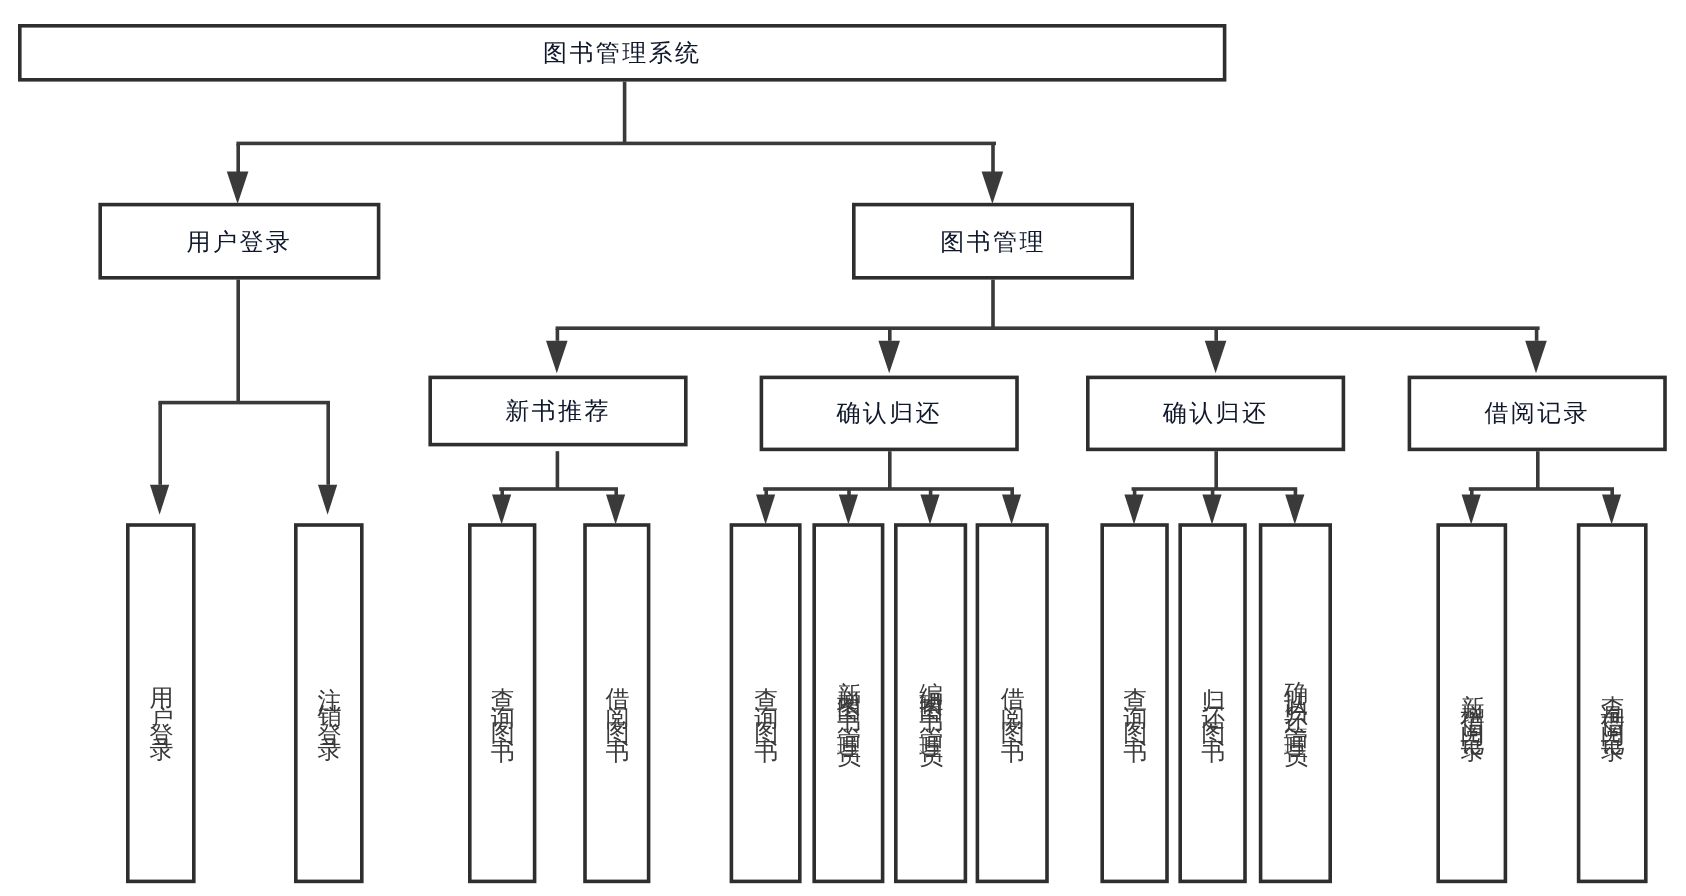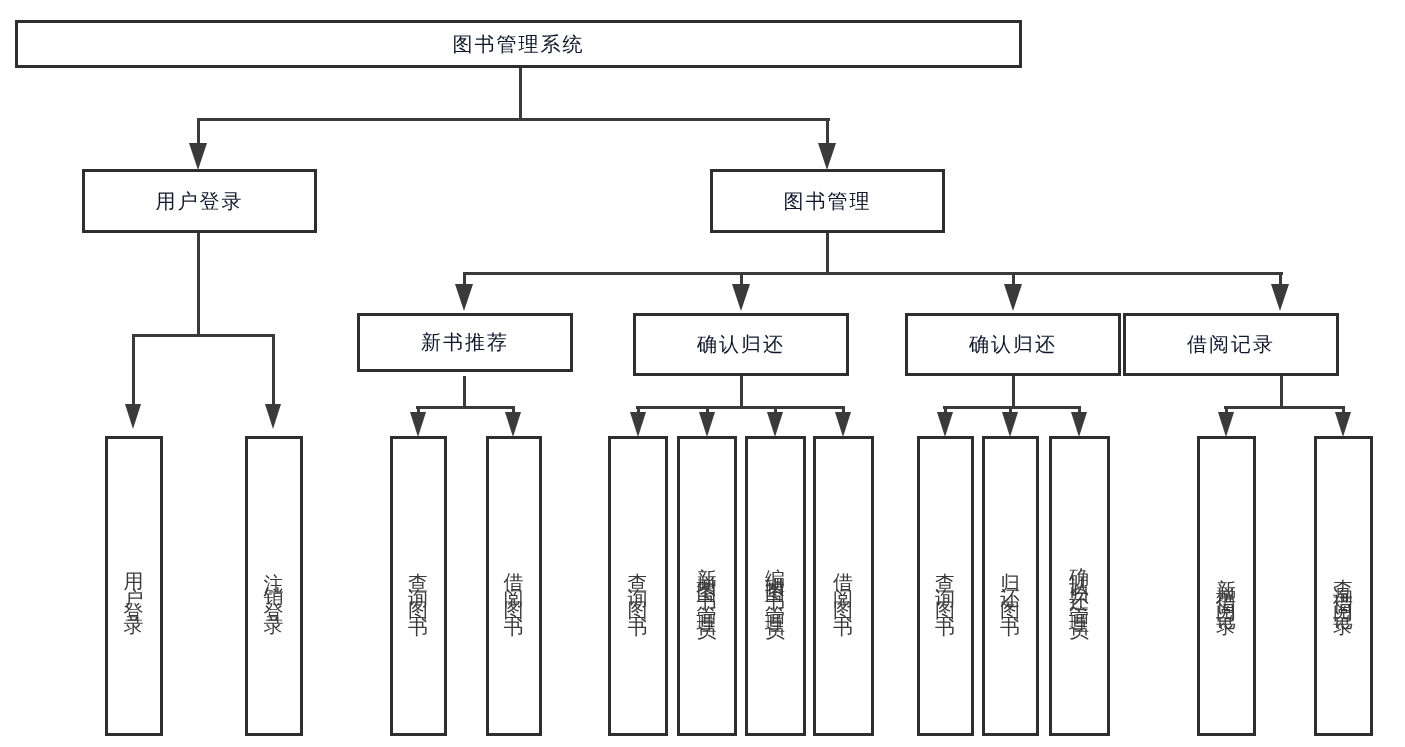--- a/index.html
+++ b/index.html
@@ -76,21 +76,21 @@
 
   <div class="box h" style="left:357px;top:313px;width:216px;height:59px;">
     <span>新书推荐</span>
   </div>
   <div class="box h" style="left:633px;top:313px;width:216px;height:63px;">
     <span>确认归还</span>
   </div>
   <div class="box h" style="left:905px;top:313px;width:216px;height:63px;">
     <span>确认归还</span>
   </div>
-  <div class="box h" style="left:1123px;top:313px;width:216px;height:63px;text-align:right;">
+  <div class="box h" style="left:1173px;top:313px;width:216px;height:63px;text-align:right;">
     <span>借阅记录</span>
   </div>
 
   <div class="vl" style="left:463px;top:376px;height:32px;"></div>
   <div class="vl" style="left:740px;top:376px;height:32px;"></div>
   <div class="vl" style="left:1012px;top:376px;height:32px;"></div>
   <div class="vl" style="left:1280px;top:376px;height:32px;"></div>
 
   <div class="hl" style="left:416px;top:406px;width:99px;"></div>
   <div class="hl" style="left:636px;top:406px;width:209px;"></div>

